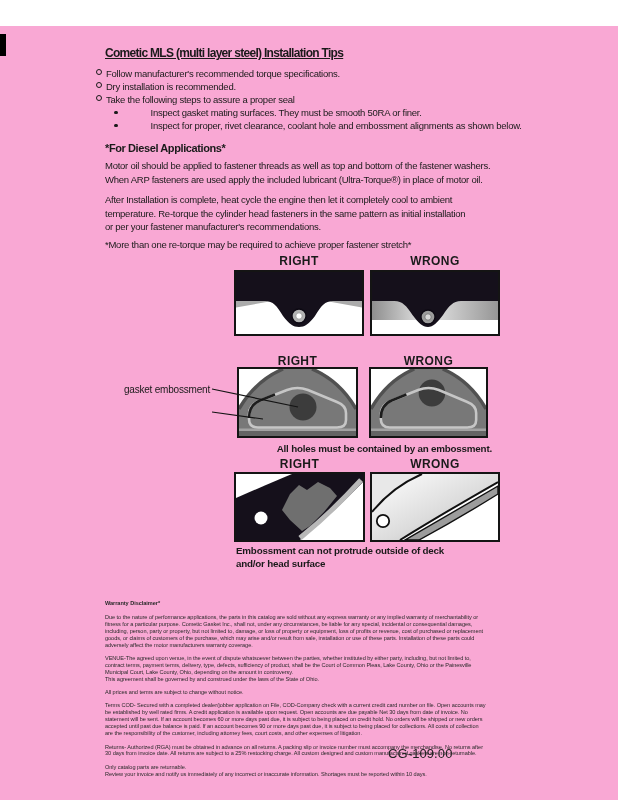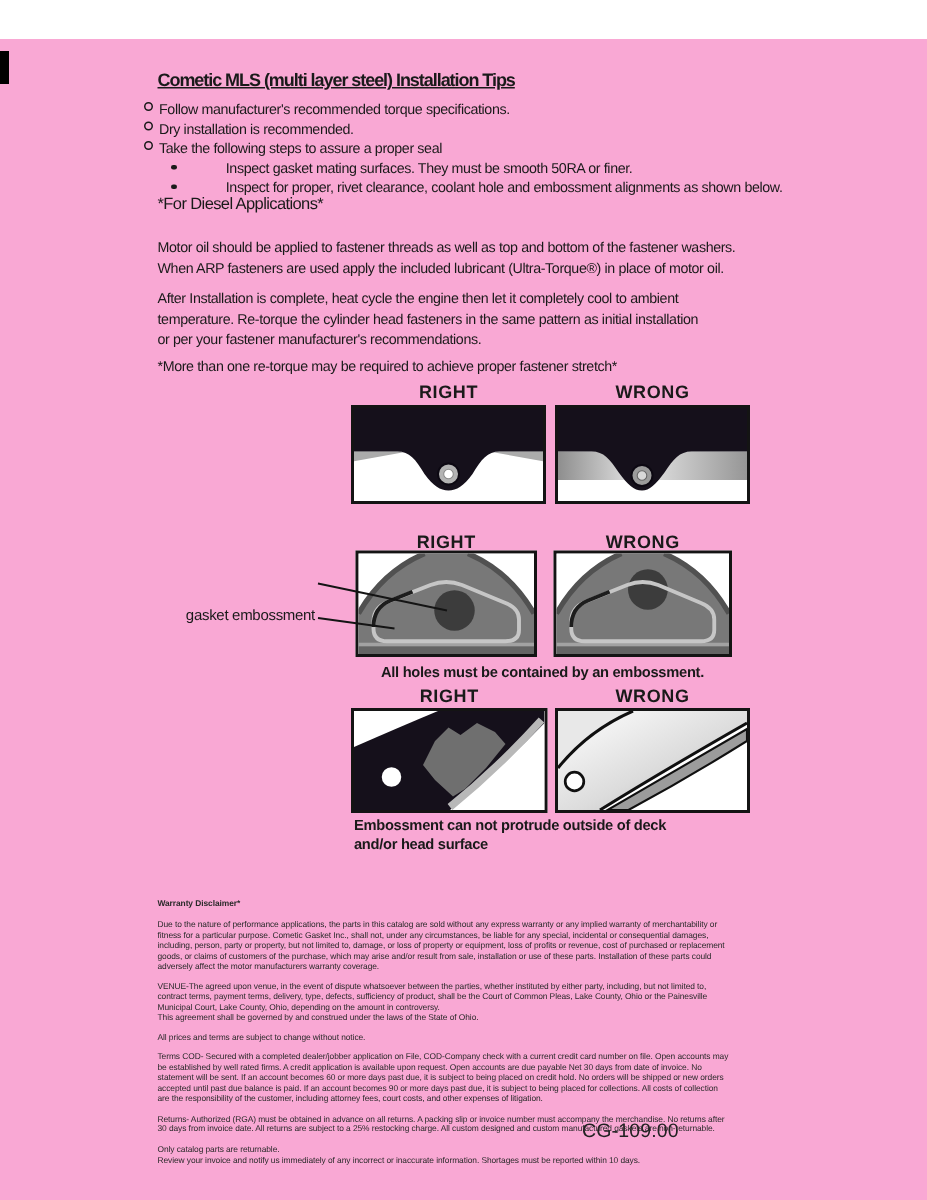--- a/index.html
+++ b/index.html
@@ -24,21 +24,21 @@
   .bullet-row{display:flex;align-items:baseline;height:13px;}
   .bullet-row.sub{padding-left:18px;gap:30px;}
   .marker-circle{
     width:4px;height:4px;border:1px solid #1a1a1a;border-radius:50%;
     display:inline-block;flex:0 0 auto;margin-right:4px;position:relative;top:-2px;
   }
   .marker-dot{
     width:3.5px;height:3.5px;background:#1a1a1a;border-radius:50%;
     display:inline-block;flex:0 0 auto;margin-right:3px;position:relative;top:-2px;
   }
-  .diesel-heading{left:105px;top:104px;font-size:11px;font-weight:normal;letter-spacing:-0.4px;white-space:nowrap;}
+  .diesel-heading{left:105px;top:116px;font-size:11px;font-weight:bold;letter-spacing:-0.4px;white-space:nowrap;}
   .para{left:105px;font-size:9.5px;letter-spacing:-0.25px;line-height:13.5px;white-space:pre-line;}
   .p1{top:133px;}
   .p2{top:167px;}
   .p3{top:212px;}
   .fig-label{
     font-size:12px;font-weight:bold;letter-spacing:0.4px;text-align:center;white-space:nowrap;
   }
   .fig-box{
     box-sizing:border-box;border:2px solid #141414;background:#fff;
   }
@@ -125,21 +125,21 @@
       <rect x="0" y="48" width="126" height="14" fill="#ffffff"></rect>
       <path d="M0,0 H126 V29 H89 C81,29 77,34 71,43 C65,51 61,55 56,55 C50.5,55 46.5,51 40.5,43 C34.5,34 30.5,29 22.5,29 H0 Z" fill="#15101b"></path>
       <circle cx="56" cy="45" r="7" fill="#9c9c9c" stroke="#0c0812" stroke-width="1.3"></circle>
       <circle cx="56" cy="45" r="3.2" fill="#d8d8d8" stroke="#666666" stroke-width="0.7"></circle>
     </svg>
   </div>
 
   <div class="abs fig-label" style="left:237px;top:328px;width:121px;">RIGHT</div>
   <div class="abs fig-label" style="left:369px;top:328px;width:119px;">WRONG</div>
 
-  <div class="abs fig2-side-label" style="left:90px;top:379px;">gasket embossment</div>
+  <div class="abs fig2-side-label" style="left:90px;top:358px;">gasket embossment</div>
 
   <div class="abs fig-box" style="left:237px;top:341px;width:121px;height:71px;">
     <svg viewBox="0 0 117 67" preserveAspectRatio="none">
       <rect width="117" height="67" fill="#787878"></rect>
       <path d="M0,0 H44 Q16,12 0,40 Z" fill="#ffffff"></path>
       <path d="M44,0 Q16,12 0,40" fill="none" stroke="#515151" stroke-width="3.5"></path>
       <path d="M117,0 H73 Q101,12 117,40 Z" fill="#ffffff"></path>
       <path d="M73,0 Q101,12 117,40" fill="none" stroke="#515151" stroke-width="3.5"></path>
       <rect x="0" y="59.5" width="117" height="2.5" fill="#a2a2a2"></rect>
       <rect x="0" y="62" width="117" height="5" fill="#646464"></rect>
@@ -161,21 +161,21 @@
       <path d="M10,45 Q10,36 20,32 L48,21 Q58.5,17 69,21 L98,33 Q107,36.5 107,44 L107,51 Q107,58.5 98,58.5 L19,58.5 Q10,58.5 10,50 Z" fill="none" stroke="#c6c6c6" stroke-width="2.6"></path>
       <path d="M10,49 Q10,36 21,31.5 L36,25.5" fill="none" stroke="#1d1d1d" stroke-width="2.6"></path>
     </svg>
   </div>
 
   <svg class="abs" style="left:210px;top:355px;" width="100" height="45" viewBox="0 0 100 45">
     <line x1="2" y1="8" x2="88" y2="26" stroke="#141414" stroke-width="1.2"></line>
     <line x1="2" y1="31" x2="53" y2="38" stroke="#141414" stroke-width="1.2"></line>
   </svg>
 
-  <div class="abs caption" style="left:254px;top:416px;width:251px;text-align:left;">All holes must be contained by an embossment.</div>
+  <div class="abs caption" style="left:241px;top:416px;width:251px;text-align:right;">All holes must be contained by an embossment.</div>
 
   <div class="abs fig-label" style="left:234px;top:431px;width:131px;">RIGHT</div>
   <div class="abs fig-label" style="left:370px;top:431px;width:130px;">WRONG</div>
 
   <div class="abs fig-box" style="left:234px;top:446px;width:131px;height:70px;">
     <svg viewBox="0 0 127 66" preserveAspectRatio="none">
       <rect width="127" height="66" fill="#ffffff"></rect>
       <path d="M0,24 Q32,10 56,0 H127 V8 Q96,40 64,66 H0 Z" fill="#15101b"></path>
       <path d="M46,36 L54,20 L63,11 L71,16 L82,8 L94,14 L101,22 L88,38 L74,52 L66,57 L54,46 Z" fill="#6f6f6f"></path>
       <path d="M64,64 Q96,38 125,6" fill="none" stroke="#b8b8b8" stroke-width="5"></path>

